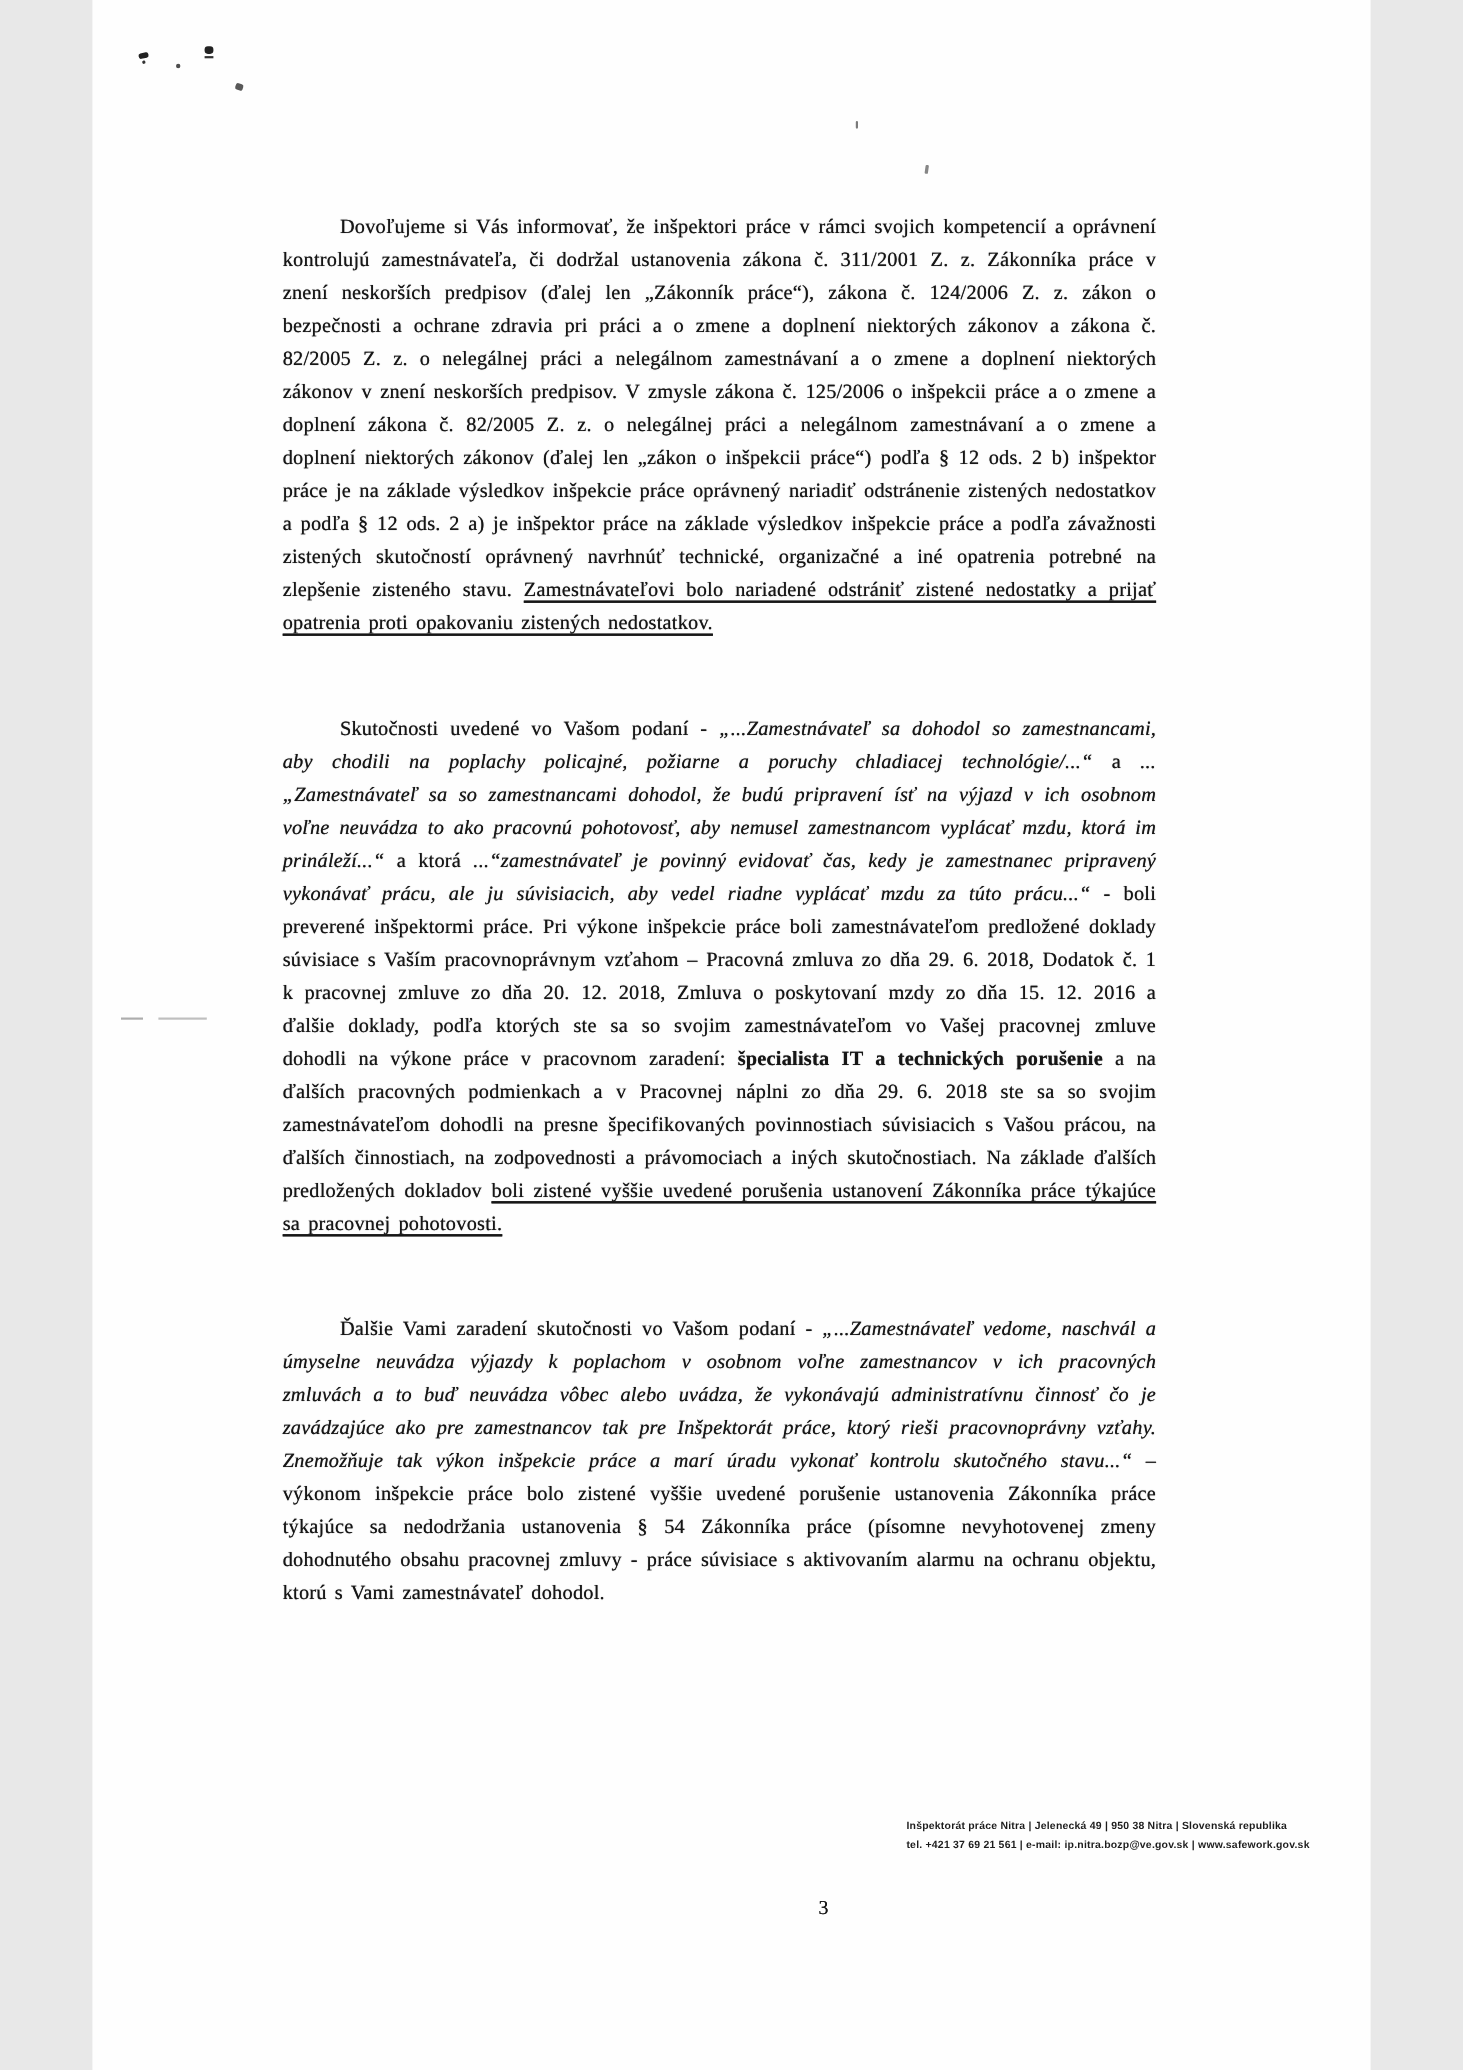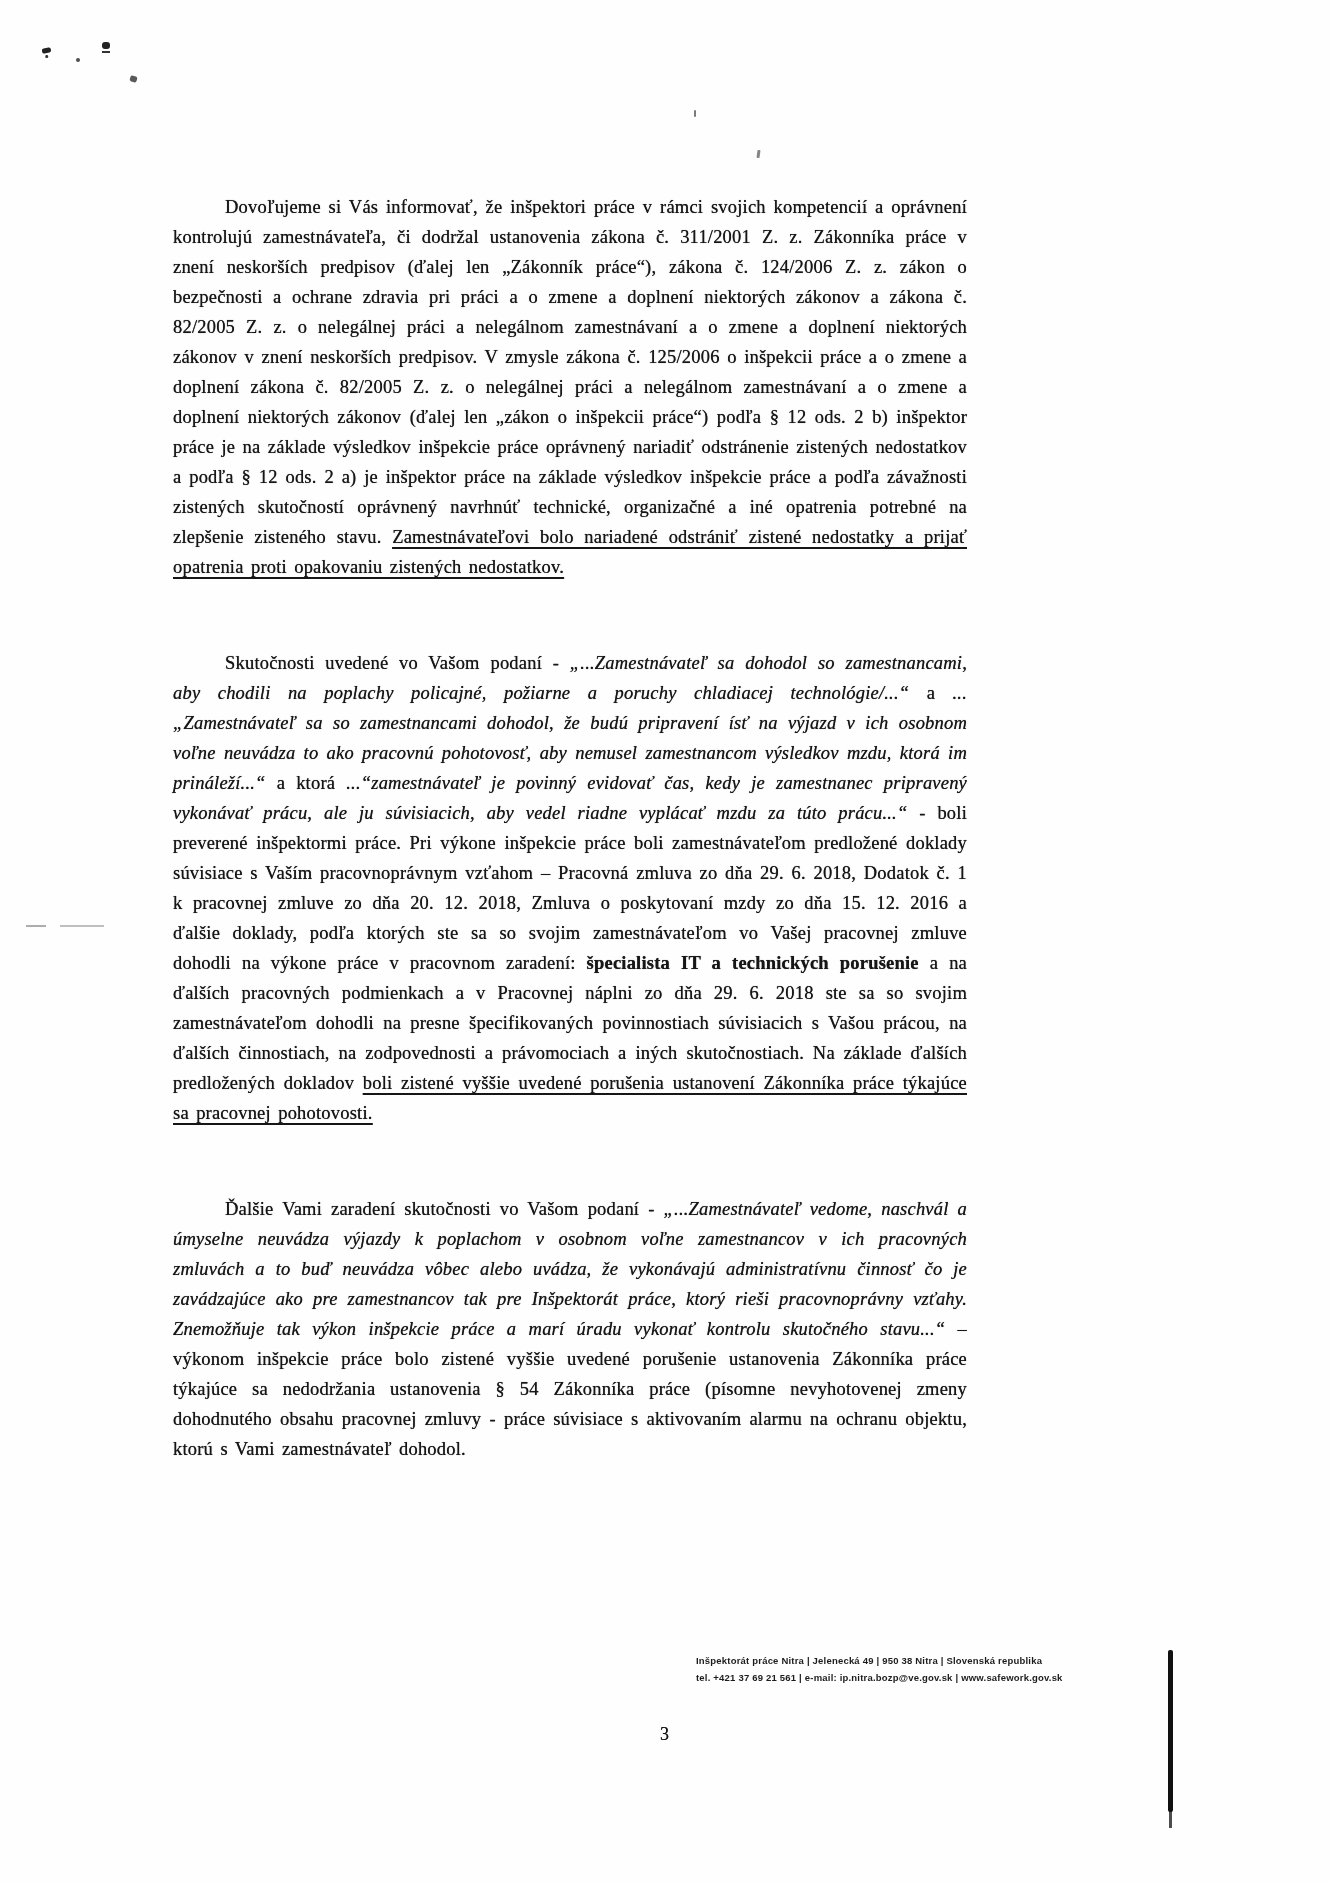--- a/index.html
+++ b/index.html
@@ -1,18 +1,18 @@
 <!DOCTYPE html>
 <html><head>
 <meta charset="utf-8">
 <style>
   html,body{margin:0;padding:0;background:#e8e8e8;}
   .page{
     position:relative;
-    width:1330px;height:1882px;
+    width:1162px;height:1882px;
     margin:0 auto;
     background:#fefefe;
     overflow:hidden;
     font-family:"Liberation Serif", serif;
     color:#161616;
   }
   .content{
     position:absolute;
     left:173px;top:192px;
     width:794px;
@@ -23,21 +23,21 @@
     word-spacing:2.5px;
     text-shadow:0 0 .7px rgba(10,10,10,.85);
   }
   .content p{margin:0 0 66px 0;text-indent:52px;}
   .seg{font-style:normal;}
   .seg.i{font-style:italic;}
   .seg.b{font-weight:700;}
   .seg.u{text-decoration:underline;text-decoration-thickness:1.8px;text-underline-offset:4px;}
   .footer{
     position:absolute;
-    left:696px;top:1652px;
+    left:740px;top:1652px;
     font-family:"Liberation Sans", sans-serif;
     font-size:9.5px;line-height:17px;
     font-weight:600;
     color:#1c1c1c;
     letter-spacing:.2px;
     filter:blur(.45px);
     white-space:nowrap;
   }
   .pagenum{
     position:absolute;
@@ -86,21 +86,21 @@
 
     <p>
       <span class="seg">Dovoľujeme si Vás informovať, že inšpektori práce v rámci svojich kompetencií a oprávnení kontrolujú zamestnávateľa, či dodržal ustanovenia zákona č. 311/2001 Z. z. Zákonníka práce v znení neskorších predpisov (ďalej len „Zákonník práce“), zákona č. 124/2006 Z. z. zákon o bezpečnosti a ochrane zdravia pri práci a o zmene a doplnení niektorých zákonov a zákona č. 82/2005 Z. z. o nelegálnej práci a nelegálnom zamestnávaní a o zmene a doplnení niektorých zákonov v znení neskorších predpisov. V zmysle zákona č. 125/2006 o inšpekcii práce a o zmene a doplnení zákona č. 82/2005 Z. z. o nelegálnej práci a nelegálnom zamestnávaní a o zmene a doplnení niektorých zákonov (ďalej len „zákon o inšpekcii práce“) podľa § 12 ods. 2 b) inšpektor práce je na základe výsledkov inšpekcie práce oprávnený nariadiť odstránenie zistených nedostatkov a podľa § 12 ods. 2 a) je inšpektor práce na základe výsledkov inšpekcie práce a podľa závažnosti zistených skutočností oprávnený navrhnúť technické, organizačné a iné opatrenia potrebné na zlepšenie zisteného stavu.</span>
       <span class="seg u">Zamestnávateľovi bolo nariadené odstrániť zistené nedostatky a prijať opatrenia proti opakovaniu zistených nedostatkov.</span>
     </p>
 
     <p>
       <span class="seg">Skutočnosti uvedené vo Vašom podaní -</span>
       <span class="seg i">„...Zamestnávateľ sa dohodol so zamestnancami, aby chodili na poplachy policajné, požiarne a poruchy chladiacej technológie/...“</span>
       <span class="seg">a</span>
-      <span class="seg i">...„Zamestnávateľ sa so zamestnancami dohodol, že budú pripravení ísť na výjazd v ich osobnom voľne neuvádza to ako pracovnú pohotovosť, aby nemusel zamestnancom výsledkov mzdu, ktorá im prináleží...“</span>
+      <span class="seg i">...„Zamestnávateľ sa so zamestnancami dohodol, že budú pripravení ísť na výjazd v ich osobnom voľne neuvádza to ako pracovnú pohotovosť, aby nemusel zamestnancom vyplácať mzdu, ktorá im prináleží...“</span>
       <span class="seg">a ktorá</span>
       <span class="seg i">...“zamestnávateľ je povinný evidovať čas, kedy je zamestnanec pripravený vykonávať prácu, ale ju súvisiacich, aby vedel riadne vyplácať mzdu za túto prácu...“</span>
       <span class="seg">- boli preverené inšpektormi práce. Pri výkone inšpekcie práce boli zamestnávateľom predložené doklady súvisiace s Vaším pracovnoprávnym vzťahom – Pracovná zmluva zo dňa 29. 6. 2018, Dodatok č. 1 k pracovnej zmluve zo dňa 20. 12. 2018, Zmluva o poskytovaní mzdy zo dňa 15. 12. 2016 a ďalšie doklady, podľa ktorých ste sa so svojim zamestnávateľom vo Vašej pracovnej zmluve dohodli na výkone práce v pracovnom zaradení:</span>
       <span class="seg b">špecialista IT a technických porušenie</span>
       <span class="seg">a na ďalších pracovných podmienkach a v Pracovnej náplni zo dňa 29. 6. 2018 ste sa so svojim zamestnávateľom dohodli na presne špecifikovaných povinnostiach súvisiacich s Vašou prácou, na ďalších činnostiach, na zodpovednosti a právomociach a iných skutočnostiach. Na základe ďalších predložených dokladov</span>
       <span class="seg u">boli zistené vyššie uvedené porušenia ustanovení Zákonníka práce týkajúce sa pracovnej pohotovosti.</span>
     </p>
 
     <p>
       <span class="seg">Ďalšie Vami zaradení skutočnosti vo Vašom podaní -</span>

